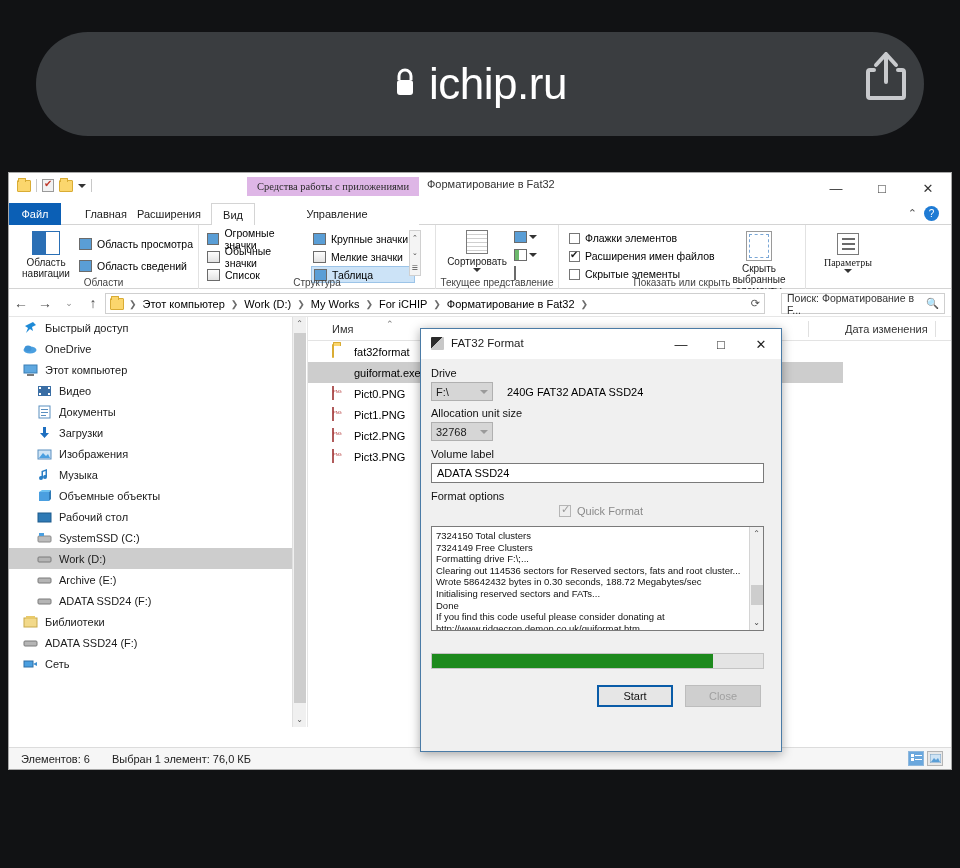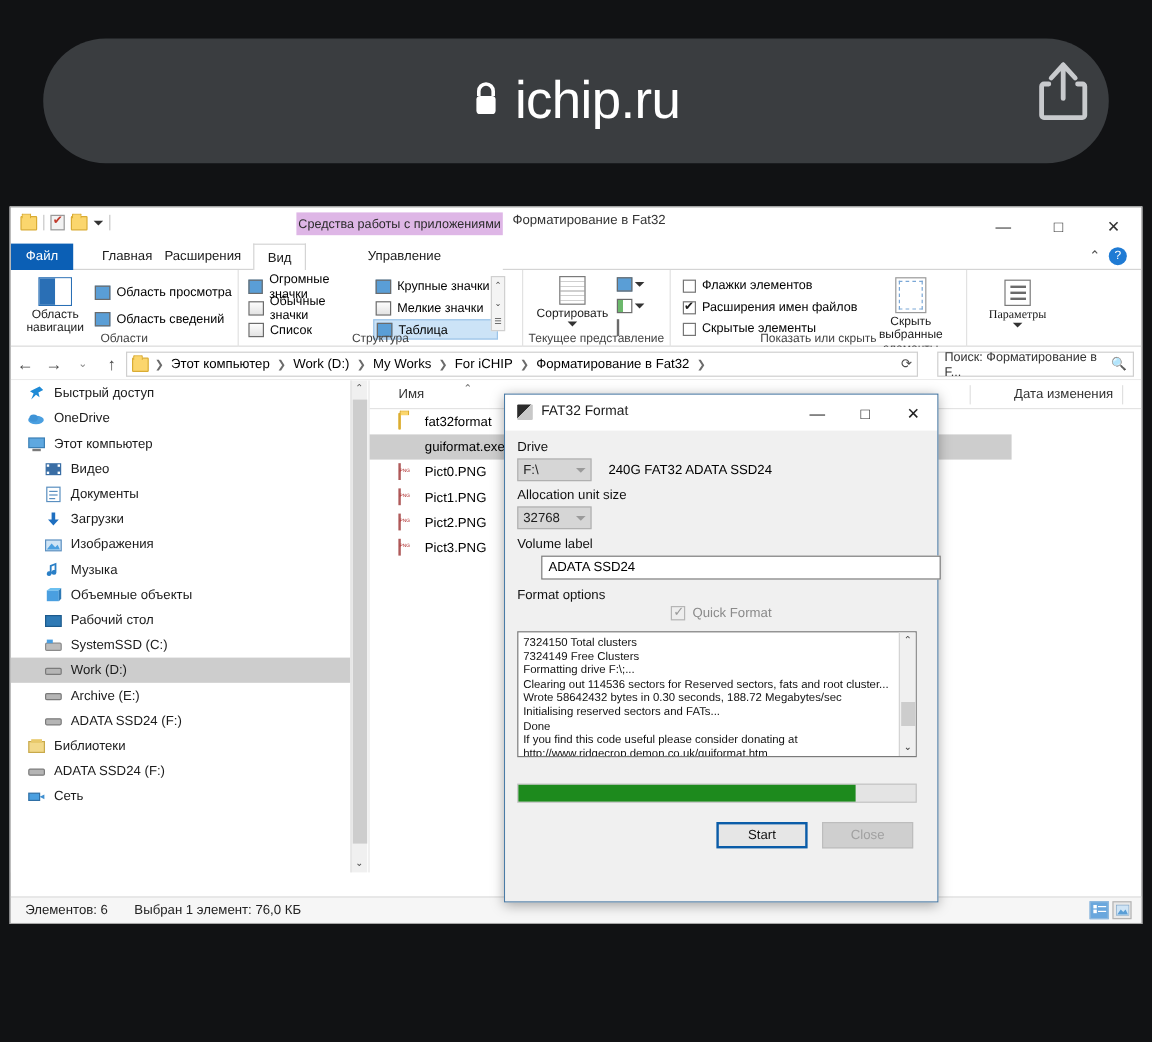--- a/index.html
+++ b/index.html
@@ -45,21 +45,21 @@
   .qat-sep { width:1px; height:13px; background:#c8c8c8; display:inline-block; }
   .folder-ico { width:14px; height:12px; background:#fbd66d; border:1px solid #d9ac34; border-radius:1px; position:relative; }
   .folder-ico:before { content:""; position:absolute; left:0; top:-3px; width:6px; height:3px; background:#fbd66d; border:1px solid #d9ac34; border-bottom:none; border-radius:1px 1px 0 0;}
   .prop-ico { width:12px; height:13px; background:#f2f2f2; border:1px solid #9a9a9a; position:relative; }
   .prop-ico:after { content:"✔"; position:absolute; left:1px; top:-2px; font-size:10px; color:#c0392b; }
   .caret-dn { width:0;height:0;border-left:4px solid transparent;border-right:4px solid transparent;border-top:4px solid #333; }
 
   #ctx-tab-header {
     position:absolute; left:238px; top:4px; width:172px; height:19px;
     background:#deb6e6; color:#2b2b2b; font-size:10.5px;
-    display:flex; align-items:center; justify-content:center;
+    display:flex; align-items:center; justify-content:center;font-family:Liberation Serif, serif;
   }
   #win-title { position:absolute; left:418px; top:5px; font-size:11px; color:#333; }
   .wbtn { position:absolute; top:0; width:46px; height:30px; display:flex; align-items:center; justify-content:center; color:#333; font-size:13px; }
   #win-min { right:92px; } #win-max { right:46px; } #win-close { right:0; }
 
   
   #tabrow { position:relative; height:22px; background:#ffffff; border-bottom:1px solid #d4d4d4; }
   .tab { position:absolute; top:0; height:22px; display:flex; align-items:center; justify-content:center; font-size:11px; color:#1b1b1b; }
   #tab-file { left:0; width:52px; background:#0b5fb5; color:#fff; }
   #tab-home { left:52px; width:66px;padding-left:24px; }
@@ -159,21 +159,21 @@
   #dlg-icon { position:absolute; left:10px; top:8px; width:13px; height:13px; background:linear-gradient(135deg,#2b2b2b 45%,#c8c8c8 45%); border-radius:1px; }
   #dlg-name { position:absolute; left:30px; top:8px; font-size:11.5px; color:#1b1b1b; }
   .dbtn { position:absolute; top:0; width:40px; height:30px; display:flex; align-items:center; justify-content:center; font-size:13px; color:#222; }
   #dlg-min { right:80px; } #dlg-max { right:40px; } #dlg-close { right:0; }
   #dlg-body { position:absolute; left:0; top:30px; width:360px; height:392px; background:#f0f0f0; padding:8px 10px; }
   .dlabel { font-size:11px; color:#111; margin:0 0 3px 0; }
   .dsel { width:62px; height:19px; background:#d6d6d6; border:1px solid #b0b0b0; display:flex; align-items:center; padding:0 4px; justify-content:space-between; font-size:11px; color:#1b1b1b; }
   .dsel .cr { width:0;height:0;border-left:4px solid transparent;border-right:4px solid transparent;border-top:4px solid #9a9a9a; }
   #drive-row { display:flex; align-items:center; gap:14px; margin-bottom:6px; }
   #drive-desc { font-size:11px; }
-  #vol-input { width:333px; height:20px; border:1px solid #7a7a7a; background:#fff; display:flex; align-items:center; padding:0 5px; font-size:11px; margin-bottom:7px;margin-left:20px; }
+  #vol-input { width:333px; height:20px; border:1px solid #7a7a7a; background:#fff; display:flex; align-items:center; padding:0 5px; font-size:11px; margin-bottom:7px; }
   #quick-row { display:flex; align-items:center; gap:6px; margin-bottom:9px;justify-content:center; }
   .dchk { width:12px;height:12px;border:1px solid #b5b5b5;background:#eee;position:relative; }
   .dchk.on:after { content:"✓"; position:absolute; left:1px; top:-3px; font-size:11px; color:#9a9a9a; }
   #quick-lbl { color:#8a8a8a; font-size:11px; }
   #logbox { position:relative; width:333px; height:105px; border:1px solid #7a7a7a; background:#fff; overflow:hidden; }
   #logtext { padding:3px 4px; font-size:9.5px; line-height:11.6px; color:#111; width:318px; }
   #logscroll { position:absolute; right:0; top:0; width:14px; height:103px; background:#f0f0f0; border-left:1px solid #d4d4d4; }
   #logscroll .arr { height:14px; text-align:center; font-size:8px; color:#444; line-height:14px; }
   #logthumb { position:absolute; left:1px; top:58px; width:12px; height:20px; background:#cdcdcd; }
   #progress { width:333px; height:16px; background:#e4e4e4; border:1px solid #c4c4c4; margin-top:22px; }

